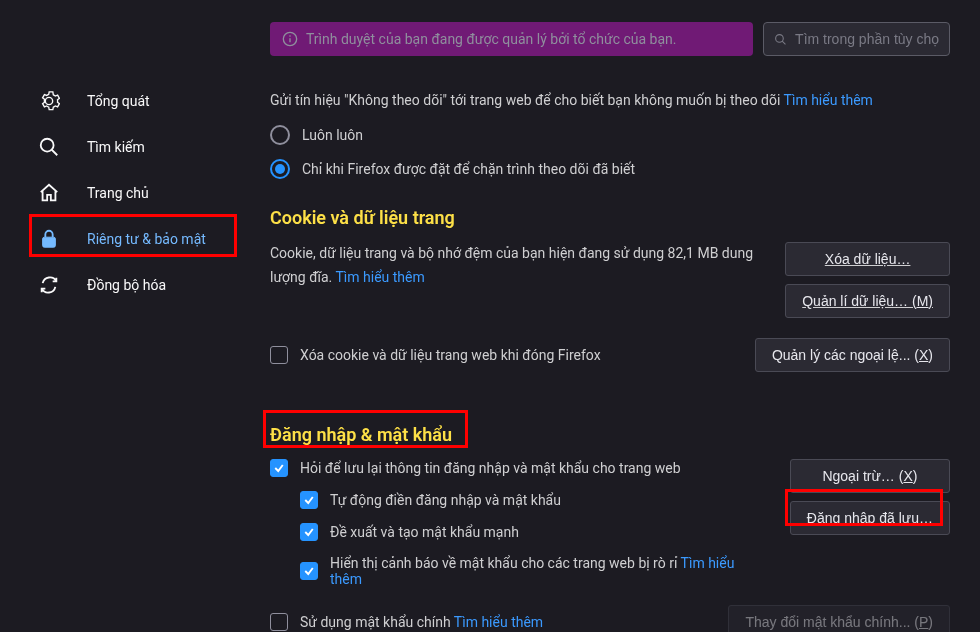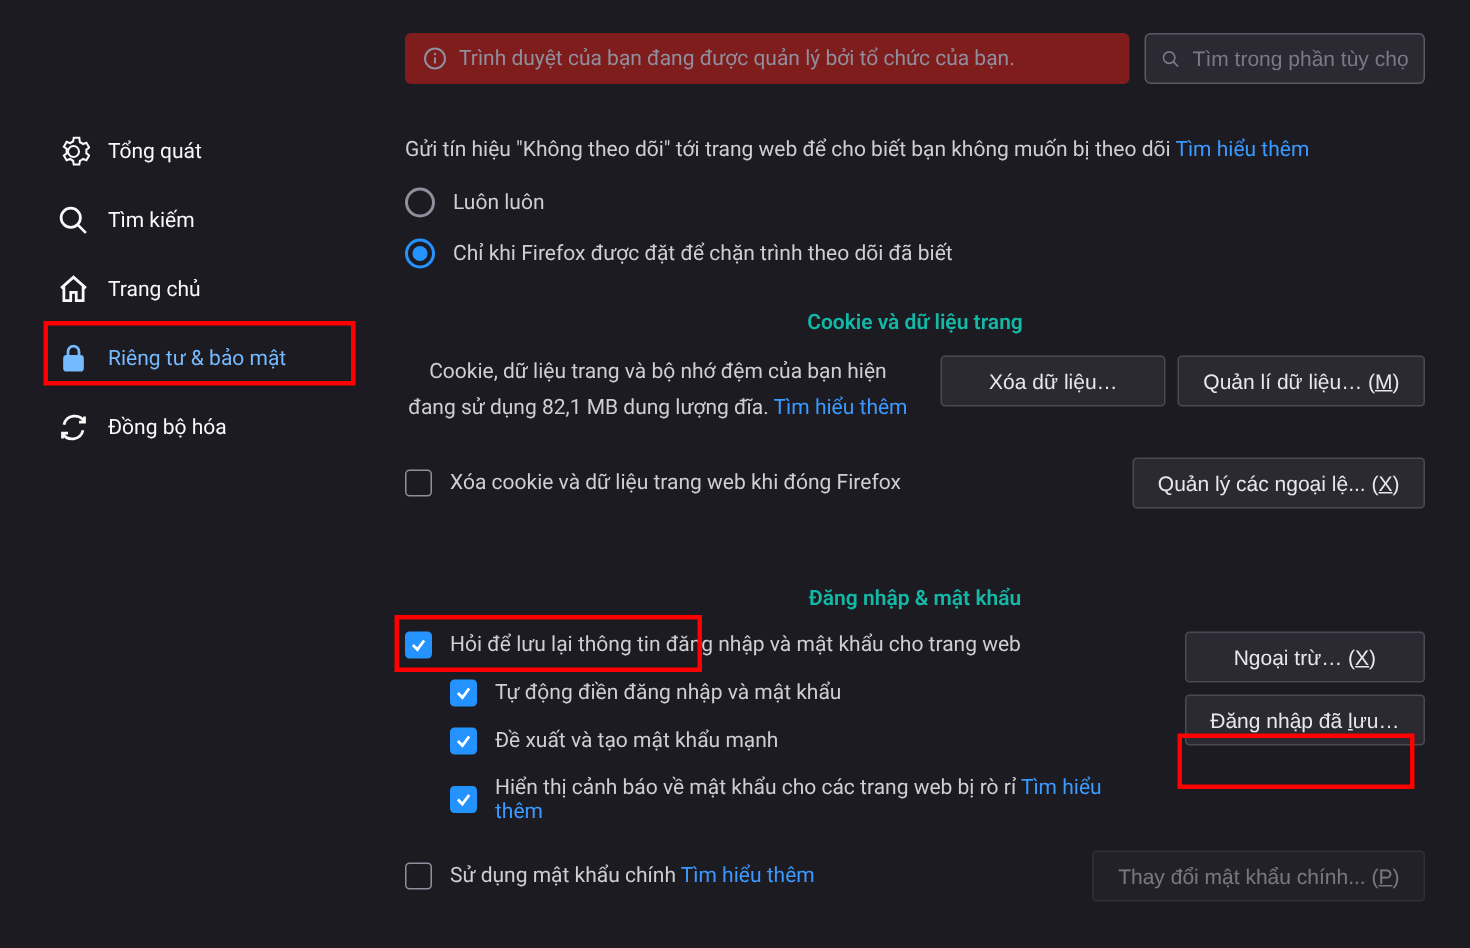--- a/index.html
+++ b/index.html
@@ -14,38 +14,38 @@
   position: relative;
 }
 .layout { display: flex; height: 100%; }
 .sidebar {
   width: 242px;
   padding-top: 78px;
 }
 .sidebar-item {
   display: flex;
   align-items: center;
-  gap: 12px;
+  gap: 27px;
   padding: 12px 14px 12px 38px;
   cursor: pointer;
   color: #f9f9fa;
 }
 .sidebar-item .icon { width: 22px; height: 22px; display: flex; align-items: center; justify-content: center; }
 .sidebar-item svg { width: 22px; height: 22px; stroke: #f9f9fa; fill: #f9f9fa; }
 .sidebar-item.active svg { stroke: #75baff; fill: #75baff; }
 .sidebar-item.active { color: #75baff; }
 .content {
   flex: 1;
   padding: 22px 30px 0 28px;
   overflow: visible;
 }
 .topbar { display: flex; gap: 10px; align-items: center; margin-bottom: 34px; }
 .managed-notice {
   flex: 1;
-  background: #7f1d1d;
+  background: #701a75;
   border-radius: 4px;
   padding: 9px 12px;
   display: flex;
   align-items: center;
   gap: 8px;
   color: #8f8f9d;
 }
 .managed-notice .text { color: #8f8f9d; cursor: pointer; }
 .search-box {
   width: 187px;
@@ -90,30 +90,29 @@
 }
 .checkbox {
   width: 18px; height: 18px; border-radius: 3px;
   border: 1.5px solid #8f8f9d;
   display: flex; align-items: center; justify-content: center;
   flex-shrink: 0;
 }
 .checkbox.checked { background: #2593ff; border-color: #2593ff; }
 .checkbox.checked svg { width: 12px; height: 12px; stroke: #fff; stroke-width: 2.5; fill: none; }
 .section-title {
-  font-size: 14px;
+  font-size: 18px;
   font-weight: 600;
-  color: #14b8a6;
+  color: #fde047;
   margin-top: 28px;
   margin-bottom: 14px;
-  text-align: center;
 }
 .cookie-row { display: flex; align-items: flex-start; gap: 20px; }
-.cookie-text { flex: 1; line-height: 1.7; text-align: center; }
-.cookie-buttons { display: flex; flex-direction: row; gap: 8px; }
+.cookie-text { flex: 1; line-height: 1.7; }
+.cookie-buttons { display: flex; flex-direction: column; gap: 8px; text-decoration: underline; }
 .btn {
   background: #2b2a33;
   border: 1px solid #4a4a55;
   color: #e7e7ed;
   padding: 8px 16px;
   border-radius: 3px;
   font-size: 14px;
   cursor: pointer;
   min-width: 150px;
   text-align: center;

